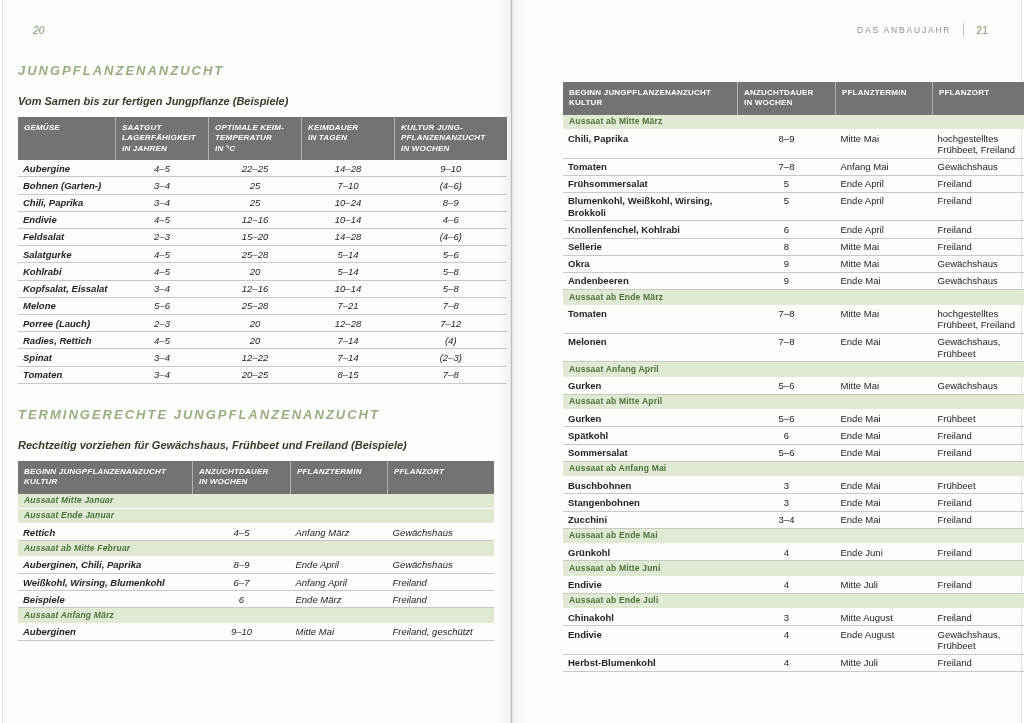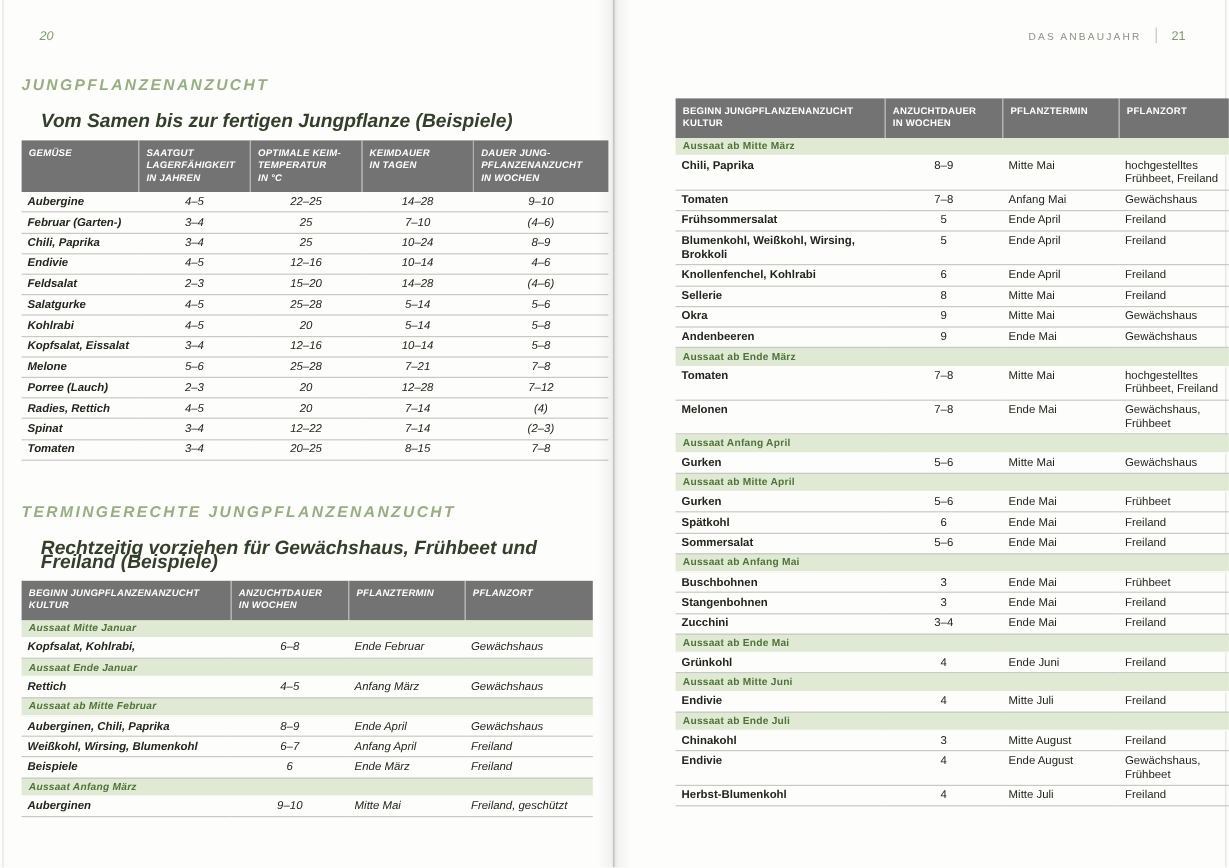--- a/index.html
+++ b/index.html
@@ -37,23 +37,23 @@
   }
   .rh-text { font-size: 8.5px; letter-spacing: 1.8px; color: #8f8f8a; margin-left: 36px; }
   .rh-divider { width: 1px; height: 13px; background: #c6c6c0; }
   .rh-num { font-size: 10.5px; color: #7d9a6e; }
 
   h1.sec-title {
     margin: 0; font-size: 13px; line-height: 13px; font-weight: 700;
     letter-spacing: 2px; color: #97ae82;
   }
   h1.sec-title.first  { margin-top: 64px; }
-  h1.sec-title.second { margin-top: 36px; }
+  h1.sec-title.second { margin-top: 24px; }
   h2.sec-sub {
-    margin: 19px 0 0 16px; font-size: 16px; line-height: 11px;
+    margin: 19px 0 0 0; font-size: 11px; line-height: 11px;
     font-weight: 700; color: #333f2b;
   }
 
   table {
     margin-top: 10px;
     border-collapse: collapse;
     table-layout: fixed;
     width: 425px;
   }
   th {
@@ -109,35 +109,35 @@
         <tr>
           <th class="col0">GEMÜSE</th>
           <th class="col1">SAATGUT
 LAGERFÄHIGKEIT
 IN JAHREN</th>
           <th class="col2">OPTIMALE KEIM-
 TEMPERATUR
 IN °C</th>
           <th class="col3">KEIMDAUER
 IN TAGEN</th>
-          <th class="col4">DAUER JUNG-
+          <th class="col4">KULTUR JUNG-
 PFLANZENANZUCHT
 IN WOCHEN</th>
         </tr>
       </thead>
       <tbody>
         <tr class="data-row">
           <td class="col0">Aubergine</td>
           <td class="col1">4–5</td>
           <td class="col2">22–25</td>
           <td class="col3">14–28</td>
           <td class="col4">9–10</td>
         </tr>
         <tr class="data-row">
-          <td class="col0">Februar (Garten-)</td>
+          <td class="col0">Bohnen (Garten-)</td>
           <td class="col1">3–4</td>
           <td class="col2">25</td>
           <td class="col3">7–10</td>
           <td class="col4">(4–6)</td>
         </tr>
         <tr class="data-row">
           <td class="col0">Chili, Paprika</td>
           <td class="col1">3–4</td>
           <td class="col2">25</td>
           <td class="col3">10–24</td>
@@ -225,26 +225,20 @@
 KULTUR</th>
           <th class="col1">ANZUCHTDAUER
 IN WOCHEN</th>
           <th class="col2">PFLANZTERMIN</th>
           <th class="col3">PFLANZORT</th>
         </tr>
       </thead>
       <tbody>
         <tr class="section-row">
           <td colspan="4">Aussaat Mitte Januar</td>
-        </tr>
-        <tr class="data-row">
-          <td class="col0">Kopfsalat, Kohlrabi,</td>
-          <td class="col1">6–8</td>
-          <td class="col2">Ende Februar</td>
-          <td class="col3">Gewächshaus</td>
         </tr>
         <tr class="section-row">
           <td colspan="4">Aussaat Ende Januar</td>
         </tr>
         <tr class="data-row">
           <td class="col0">Rettich</td>
           <td class="col1">4–5</td>
           <td class="col2">Anfang März</td>
           <td class="col3">Gewächshaus</td>
         </tr>

